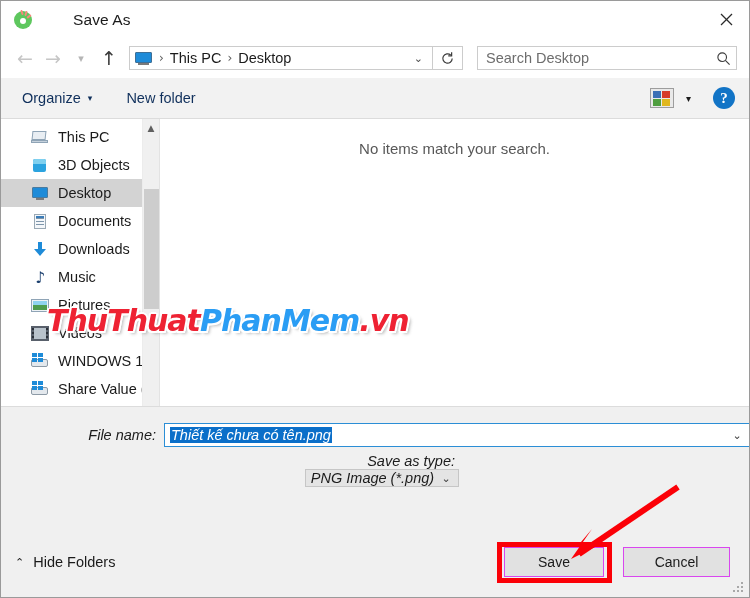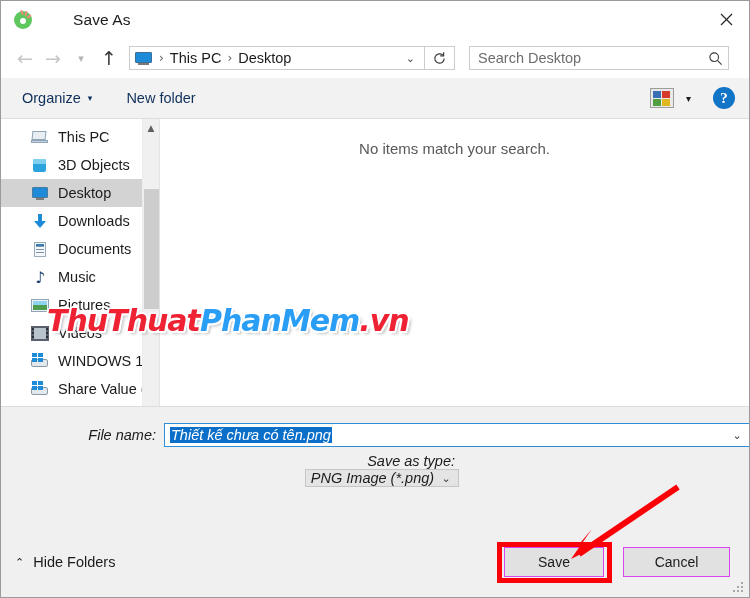--- a/index.html
+++ b/index.html
@@ -168,21 +168,21 @@
     border-left: none;
     background: #ffffff;
     display: flex;
     align-items: center;
     justify-content: center;
     box-sizing: border-box;
     flex: none;
   }
   .searchbox {
     margin-left: 14px;
-    margin-right: 20px;
+    margin-right: 12px;
     width: 260px;
     height: 24px;
     border: 1px solid #cccccc;
     background: #ffffff;
     display: flex;
     align-items: center;
     box-sizing: border-box;
     flex: none;
   }
   .search-input {
@@ -635,36 +635,36 @@
 
       <div class="tree-item selected">
         <span class="ti-icon ic-desktop">
             <i class="s"></i>
             <i class="b"></i>
           </span>
         <span class="tree-label">Desktop</span>
       </div>
 
       <div class="tree-item">
-        <span class="ti-icon ic-dl">
-            <i class="stem"></i>
-            <i class="head"></i>
-          </span>
-        <span class="tree-label">Downloads</span>
-      </div>
-
-      <div class="tree-item">
         <span class="ti-icon ic-doc">
           <i class="p"></i>
             <i class="hdr"></i>
             <i class="l l1"></i>
             <i class="l l2"></i>
             <i class="l l3"></i>
         </span>
         <span class="tree-label">Documents</span>
+      </div>
+
+      <div class="tree-item">
+        <span class="ti-icon ic-dl">
+            <i class="stem"></i>
+            <i class="head"></i>
+          </span>
+        <span class="tree-label">Downloads</span>
       </div>
 
       <div class="tree-item">
         <span class="ti-icon ic-music">♪</span>
         <span class="tree-label">Music</span>
       </div>
 
       <div class="tree-item">
         <span class="ti-icon ic-pic">
             <i class="f"></i>

